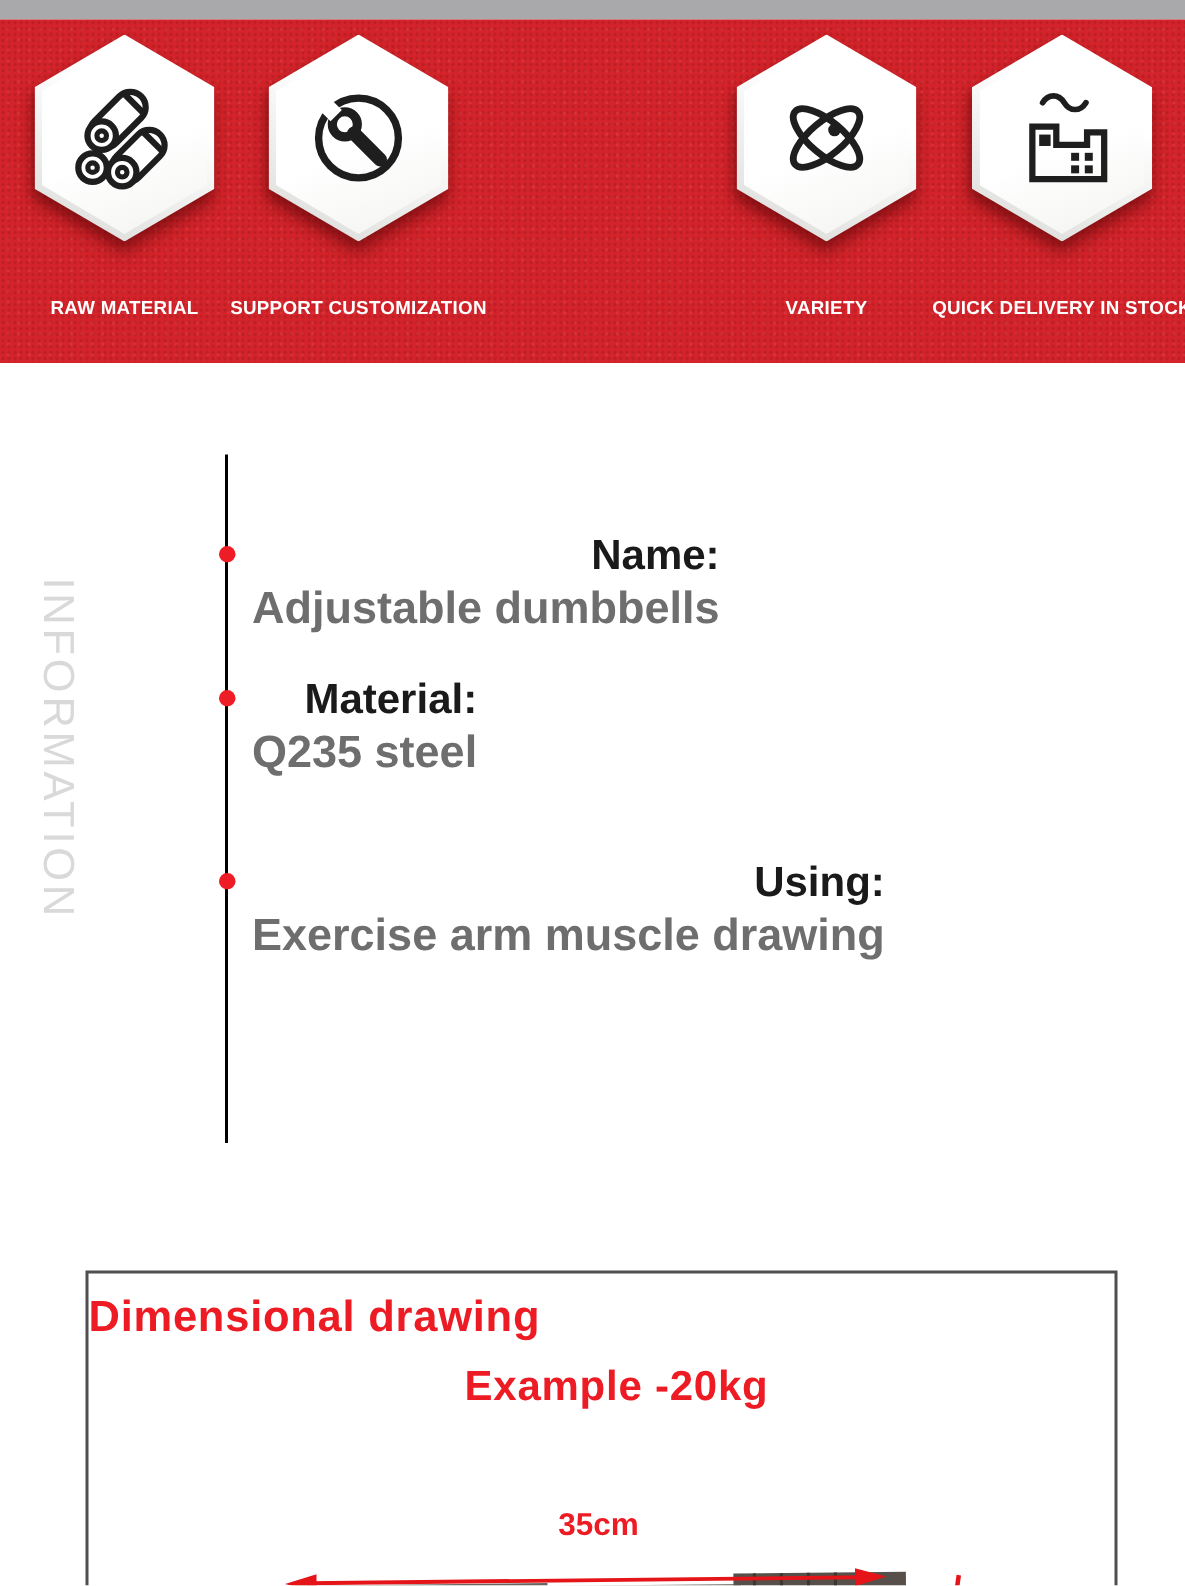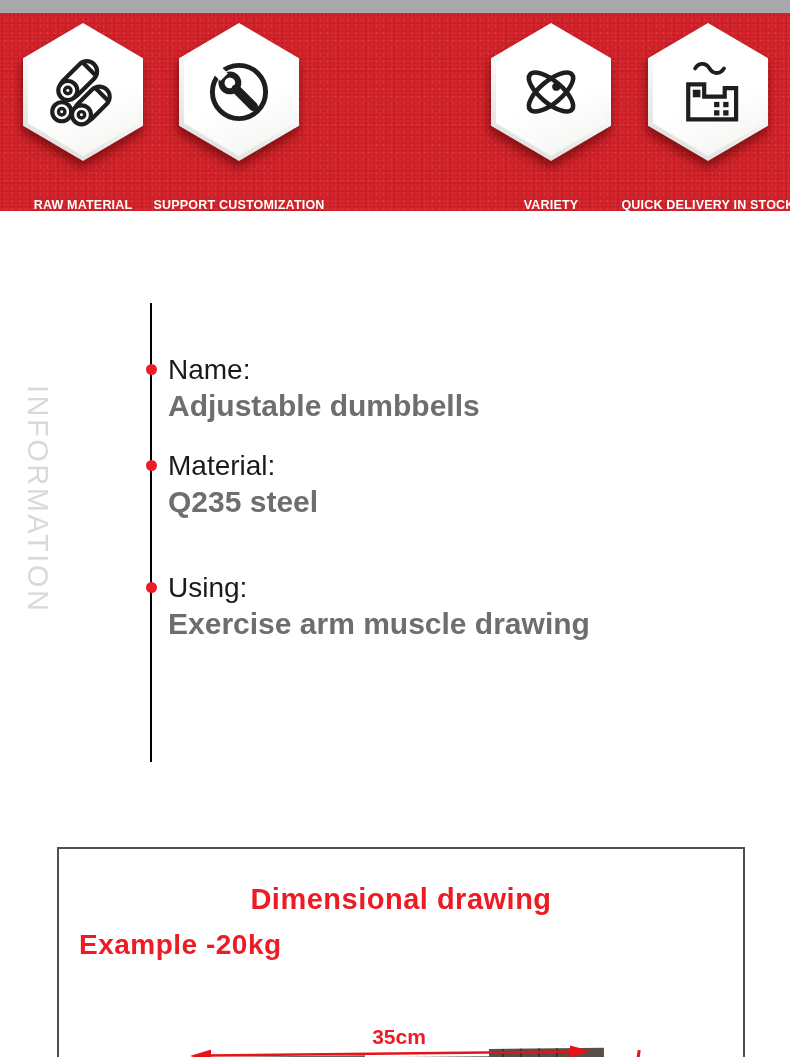--- a/index.html
+++ b/index.html
@@ -4,21 +4,21 @@
 <style>
   html,body{margin:0;padding:0;background:#ffffff;}
   #page{
     position:relative;width:790px;height:1057px;overflow:hidden;
     background:#ffffff;font-family:"Liberation Sans",sans-serif;
   }
   
   .topbar{position:absolute;left:0;top:0;width:790px;height:13px;background:#a9a9ab;}
   
   .banner{
-    position:absolute;left:0;top:13px;width:790px;height:198px;background:#d4232a;
+    position:absolute;left:0;top:13px;width:790px;height:229px;background:#d4232a;
     background-image:
       radial-gradient(rgba(0,0,0,0.10) 1px, transparent 1.2px),
       radial-gradient(rgba(255,255,255,0.07) 1px, transparent 1.2px);
     background-size:4px 4px,7px 7px;background-position:0 0,2px 3px;
   }
   .feature{position:absolute;top:10px;width:120px;height:200px;}
   .hexwrap{filter:drop-shadow(0 7px 5px rgba(70,0,0,0.40)) drop-shadow(-3px 4px 3px rgba(70,0,0,0.22));}
   .hex{
     position:relative;width:120px;height:138px;
     clip-path:polygon(50% 0,100% 25.5%,100% 74.5%,50% 100%,0 74.5%,0 25.5%);
@@ -37,31 +37,31 @@
   
   .watermark{
     position:absolute;left:54px;top:385px;transform-origin:left top;transform:rotate(90deg);
     white-space:nowrap;color:#d9d9d9;font-size:29px;letter-spacing:2.5px;font-weight:400;
   }
   .vline{position:absolute;left:150px;top:303px;width:2px;height:459px;background:#000000;}
   .info-item{position:absolute;left:168px;}
   .info-item .dot{
     position:absolute;left:-22px;top:12px;width:11px;height:11px;border-radius:50%;background:#ee1c24;
   }
-  .ihead{font-size:28px;line-height:36px;font-weight:400;color:#1a1a1a;}
+  .ihead{font-size:28px;line-height:36px;font-weight:700;color:#1a1a1a;text-align:right;}
   .idetail{margin-top:4px;font-size:30px;line-height:28px;font-weight:700;color:#6e6e6e;white-space:nowrap;}
   
   .drawbox{
     position:absolute;left:57px;top:847px;width:684px;height:230px;
     border:2px solid #4f4f4f;background:#ffffff;
   }
-  .dtitle{margin-top:34px;text-align:center;color:#ed1c24;font-size:29px;font-weight:700;letter-spacing:0.5px;}
-  .dsub{margin-top:13px;color:#ed1c24;font-size:28px;font-weight:700;letter-spacing:0.5px;padding-left:20px;}
+  .dtitle{margin-top:13px;color:#ed1c24;font-size:29px;font-weight:700;letter-spacing:0.5px;}
+  .dsub{margin-top:13px;text-align:center;color:#ed1c24;font-size:28px;font-weight:700;letter-spacing:0.5px;padding-left:20px;}
   .dimlabel{
-    position:absolute;left:0;top:176px;width:680px;text-align:center;
+    position:absolute;left:0;top:156px;width:680px;text-align:center;
     color:#ed1c24;font-size:21px;font-weight:700;
   }
   .dimsvg{position:absolute;left:0;top:193px;}
 </style>
 </head>
 <body>
 
 <div id="page">
 
   <div class="topbar"></div>

